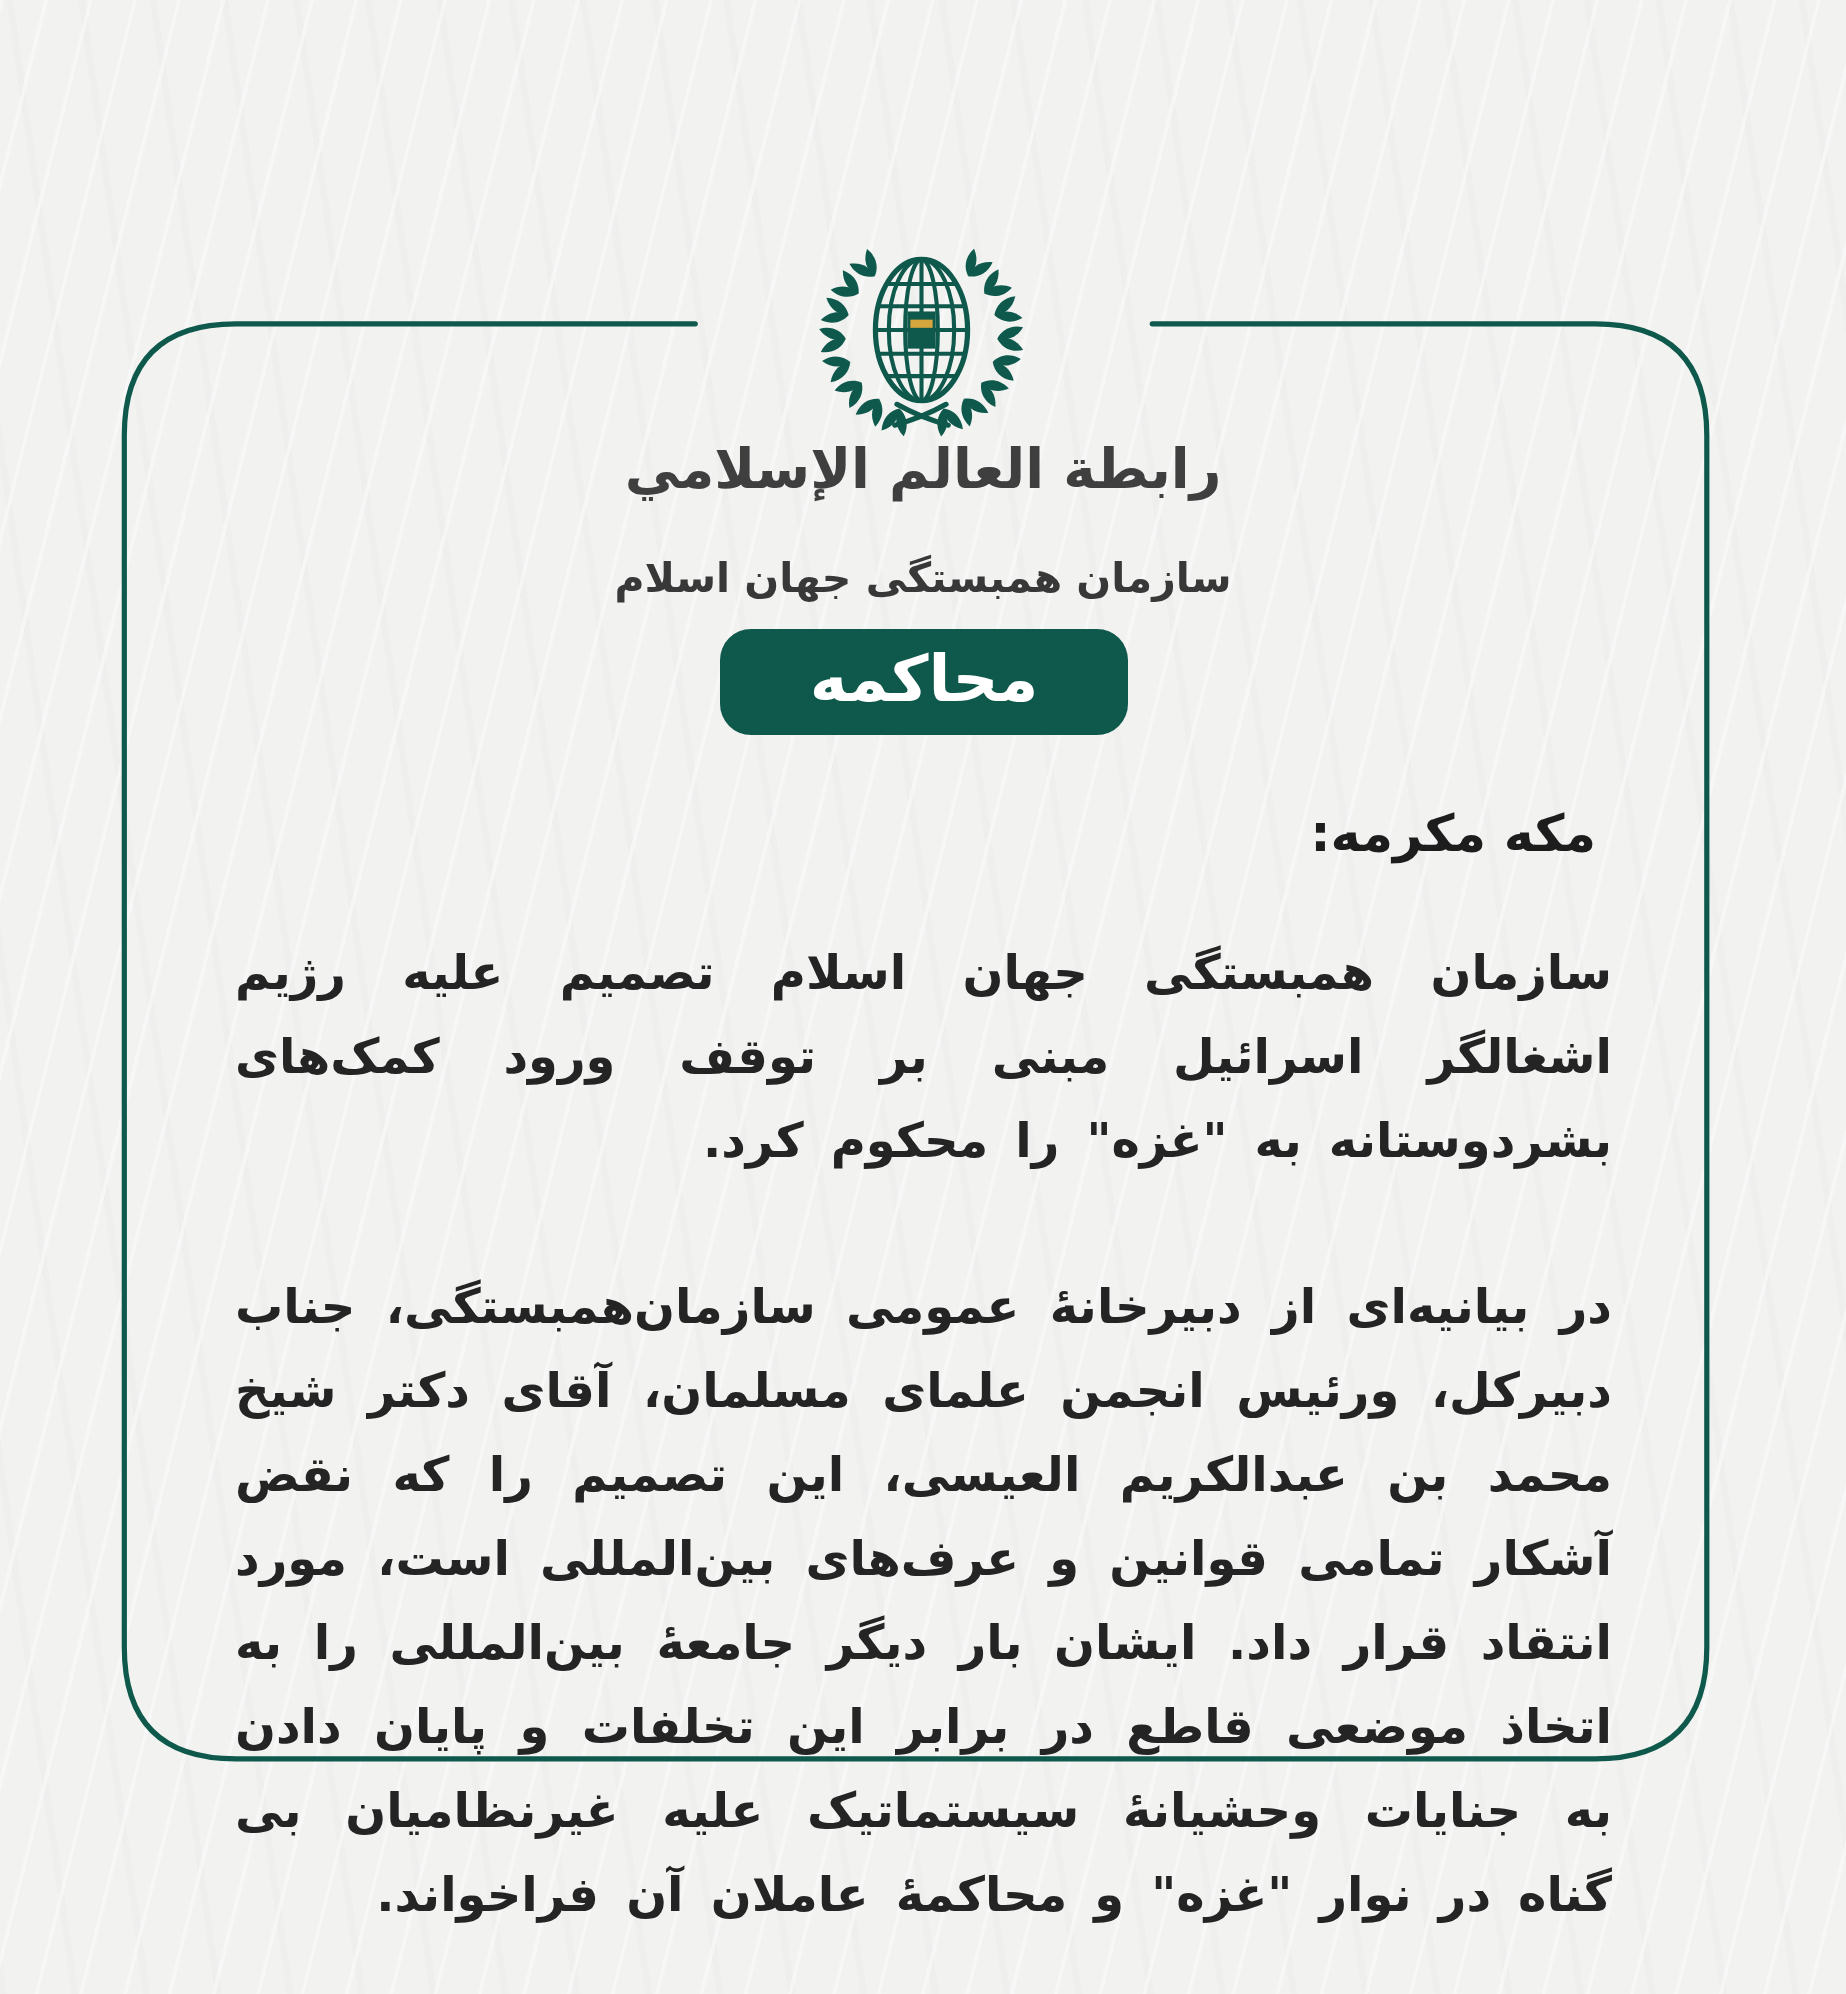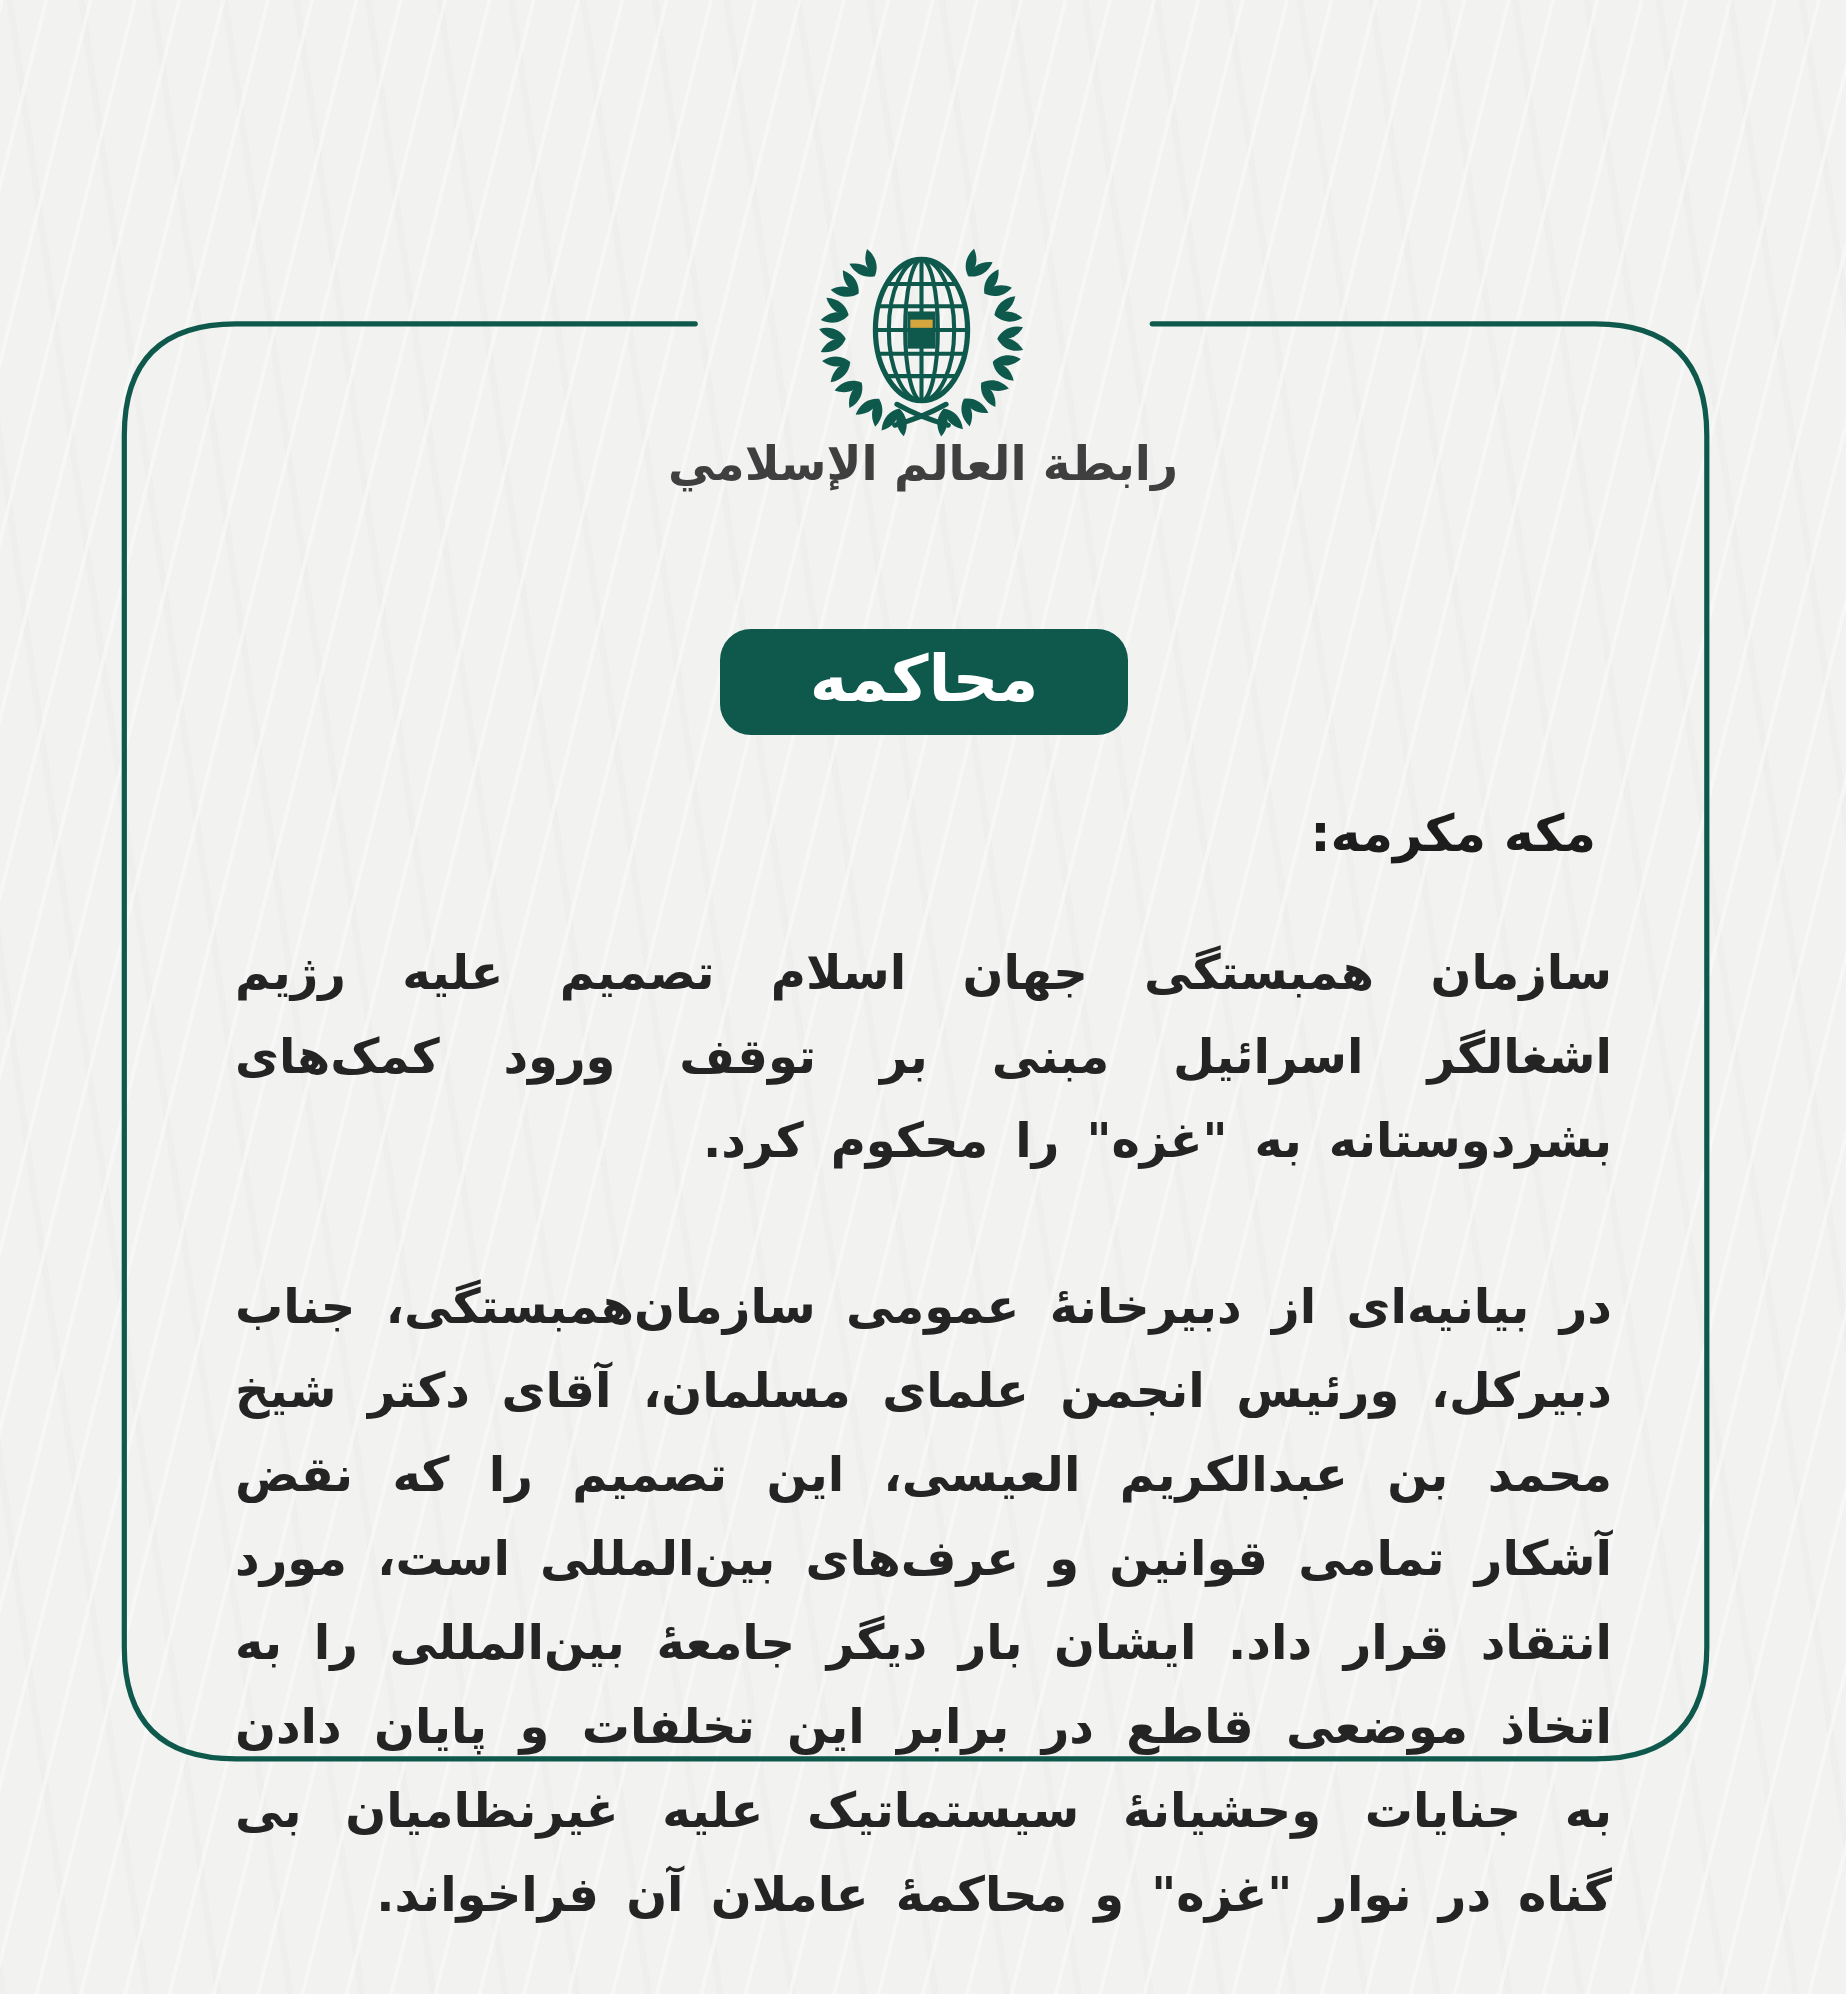--- a/index.html
+++ b/index.html
@@ -18,21 +18,21 @@
     background:
       repeating-linear-gradient(104deg, rgba(255,255,255,0.55) 0 3.7px, rgba(255,255,255,0) 3.7px 43px),
       repeating-linear-gradient(82deg, rgba(222,222,220,0.22) 0 6.7px, rgba(222,222,220,0) 6.7px 71px);
     opacity:.7;
   }
   .frame-svg{position:absolute;left:0;top:0;}
   .emblem{position:absolute;left:823px;top:226px;width:197px;height:217px;overflow:visible;}
   .calligraphy{
     position:absolute;left:0;top:436px;width:1846px;
     text-align:center;direction:rtl;
-    font-size:47px;font-weight:700;color:#3f3f3f;line-height:1.2;
+    font-size:55px;font-weight:700;color:#3f3f3f;line-height:1.2;
     letter-spacing:0;
   }
   .org-name{
     position:absolute;left:0;top:552px;width:1846px;
     text-align:center;direction:rtl;
     font-size:41px;font-weight:700;color:#383838;line-height:1.3;
   }
   .banner{
     position:absolute;left:720px;top:629px;width:408px;height:106px;
     border-radius:31px;
@@ -114,20 +114,21 @@
       <use href="#lp" transform="translate(132,148) rotate(-146) translate(0,-102)"></use>
       <use href="#lp" transform="translate(132,148) rotate(-163) translate(0,-102)"></use>
 
       <path d="M99,240 Q131,258 168,268" fill="none" stroke="#0e594c" stroke-width="7" stroke-linecap="round"></path>
       <path d="M165,240 Q133,258 96,268" fill="none" stroke="#0e594c" stroke-width="7" stroke-linecap="round"></path>
     </g>
   </svg>
 
   <div class="calligraphy" lang="ar">رابطة العالم الإسلامي</div>
 
+  <div class="org-name">سازمان همبستگی جهان اسلام</div>
 
   <div class="banner" style="background:#0e594c">
     <span class="banner-label">محاکمه</span>
   </div>
 
   <main class="statement">
     <h2>مکه مکرمه:</h2>
     <p>سازمان همبستگی جهان اسلام تصمیم علیه رژیم اشغالگر اسرائیل مبنی بر توقف ورود کمک‌های بشردوستانه به "غزه" را محکوم کرد.</p>
     <p>در بیانیه‌ای از دبیرخانهٔ عمومی سازمان‌همبستگی، جناب دبیرکل، ورئیس انجمن علمای مسلمان، آقای دکتر شیخ محمد بن عبدالکریم العیسی، این تصمیم را که نقض آشکار تمامی قوانین و عرف‌های بین‌المللی است، مورد انتقاد قرار داد. ایشان بار دیگر جامعهٔ بین‌المللی را به اتخاذ موضعی قاطع در برابر این تخلفات و پایان دادن به جنایات وحشیانهٔ سیستماتیک علیه غیرنظامیان بی گناه در نوار "غزه" و محاکمهٔ عاملان آن فراخواند.</p>
   </main>

